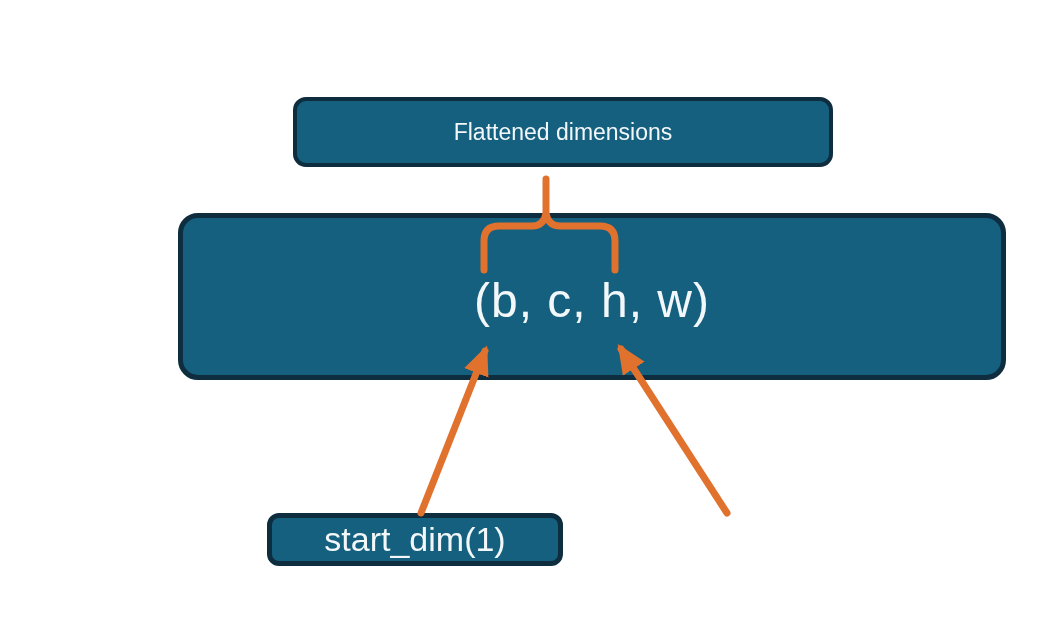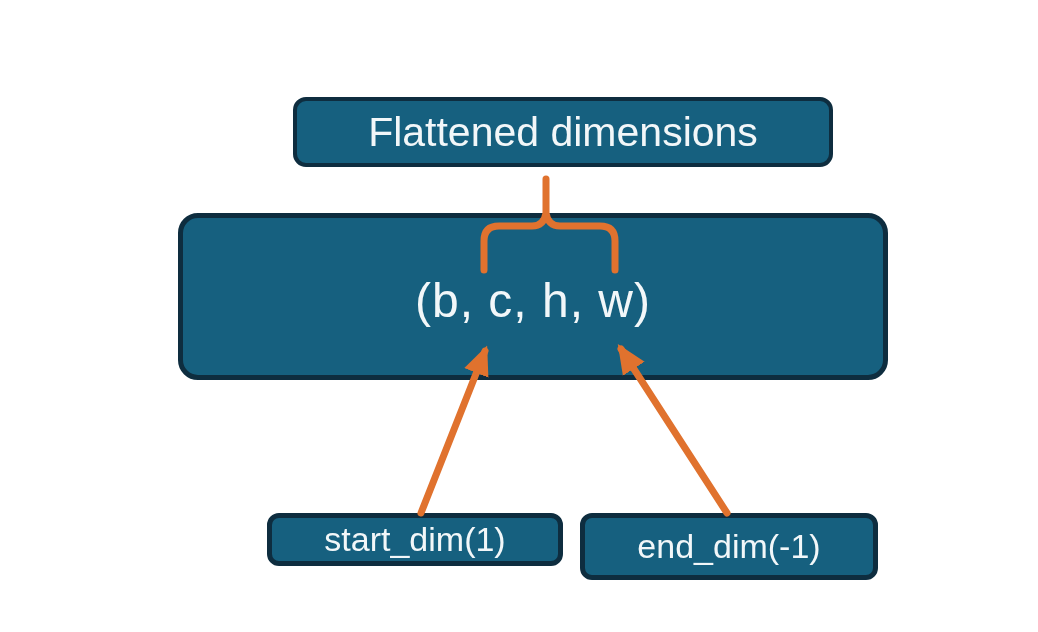--- a/index.html
+++ b/index.html
@@ -30,25 +30,25 @@
     display: flex;
     align-items: center;
     justify-content: center;
     color: var(--label-text);
     white-space: nowrap;
   }
   .node-top {
     left: 293px; top: 97px;
     width: 540px; height: 70px;
     border-radius: 13px;
-    font-size: 41px;
+    font-size: 23px;
   }
   .node-main {
     left: 178px; top: 213px;
-    width: 710px; height: 167px;
+    width: 828px; height: 167px;
     border-radius: 20px;
     border-width: 5px;
     font-size: 48px;
     letter-spacing: 1px;
     padding-top: 8px;
   }
   .node-bottom-left {
     left: 267px; top: 513px;
     width: 296px; height: 53px;
     border-radius: 12px;
@@ -91,23 +91,20 @@
   </div>
 
   <div class="node node-main">
     <span>(b, c, h, w)</span>
   </div>
 
   <div class="node node-bottom-left">
     <span>start_dim(1)</span>
   </div>
 
-  <div class="node node-bottom-right">
-    <span>end_dim(-1)</span>
-  </div>
 
   <svg class="overlay" viewBox="0 0 1038 632" xmlns="http://www.w3.org/2000/svg">
     <defs>
       <marker id="arrowhead" viewBox="0 0 10 10" refX="8" refY="5" markerWidth="4.2" markerHeight="4.2" orient="auto-start-reverse">
         <path class="connector-fill" d="M 0 0.6 L 10 5 L 0 9.4 z"></path>
       </marker>
     </defs>
 
     <path class="connector-stroke" d="M484 270 L484 241 Q484 226 499 226 L532 226 Q544 226 546 213 L546 179
              M546 179 L546 213 Q548 226 560 226 L600 226 Q615 226 615 241 L615 270"></path>

